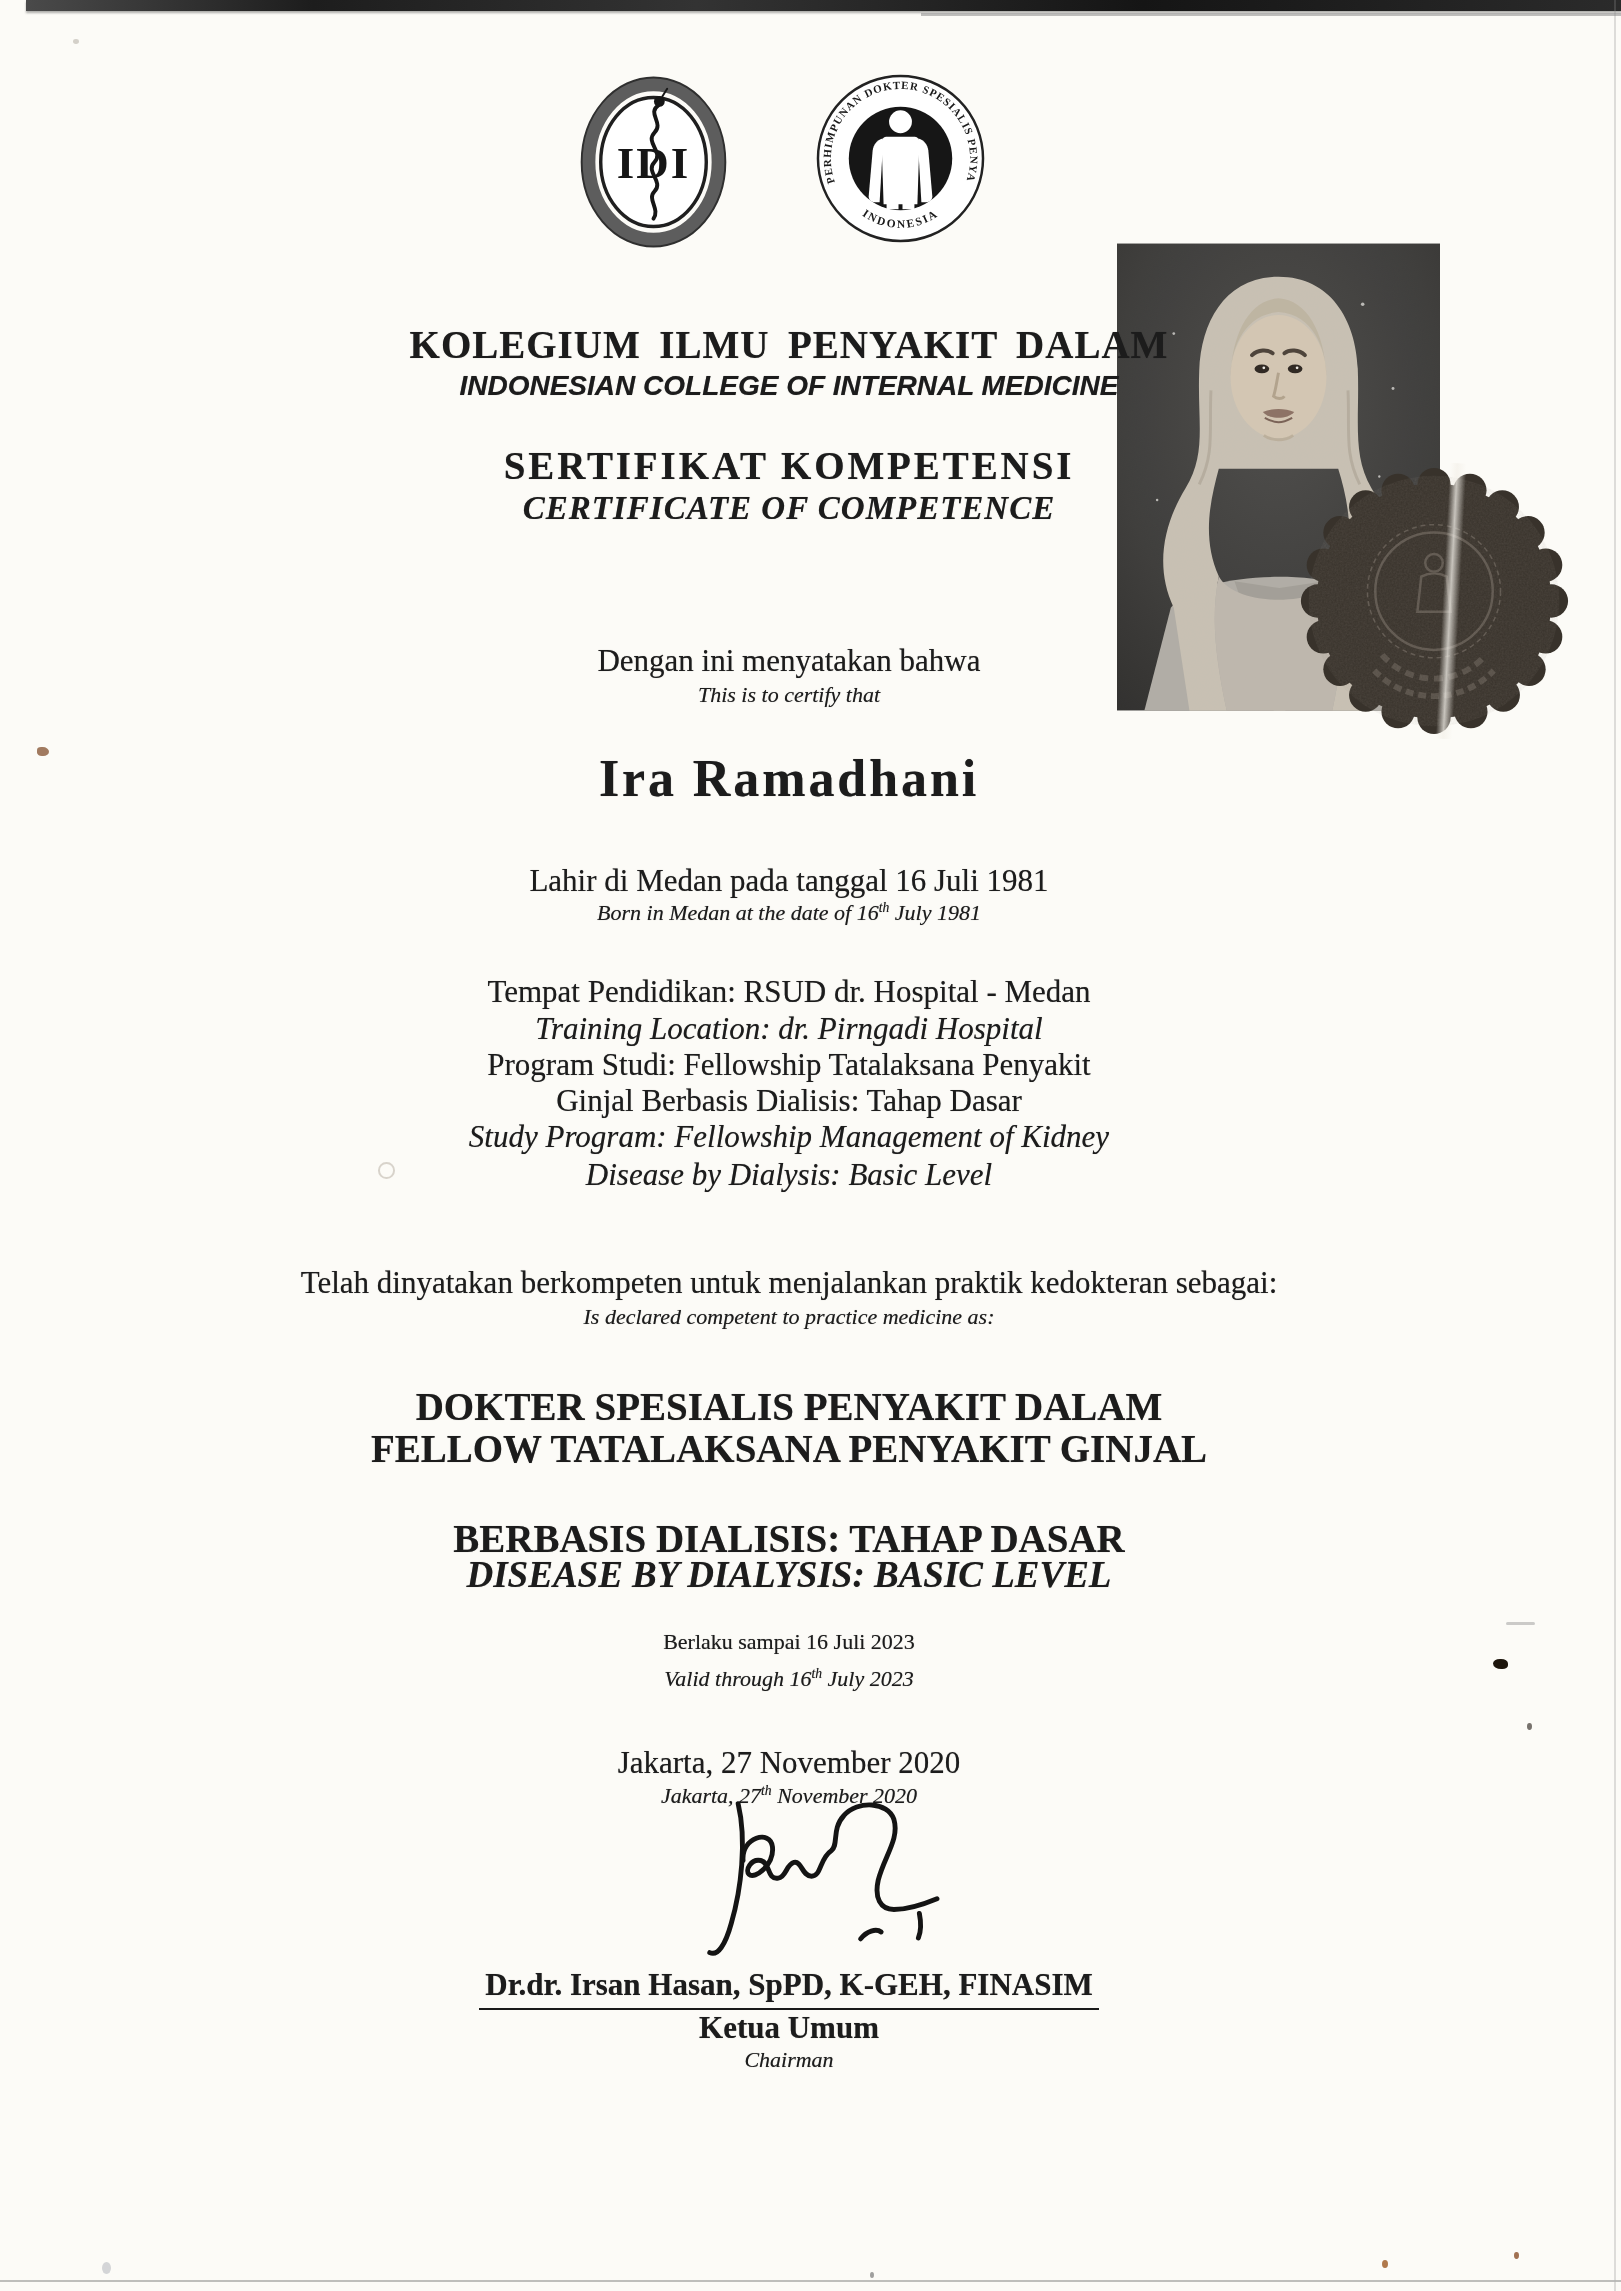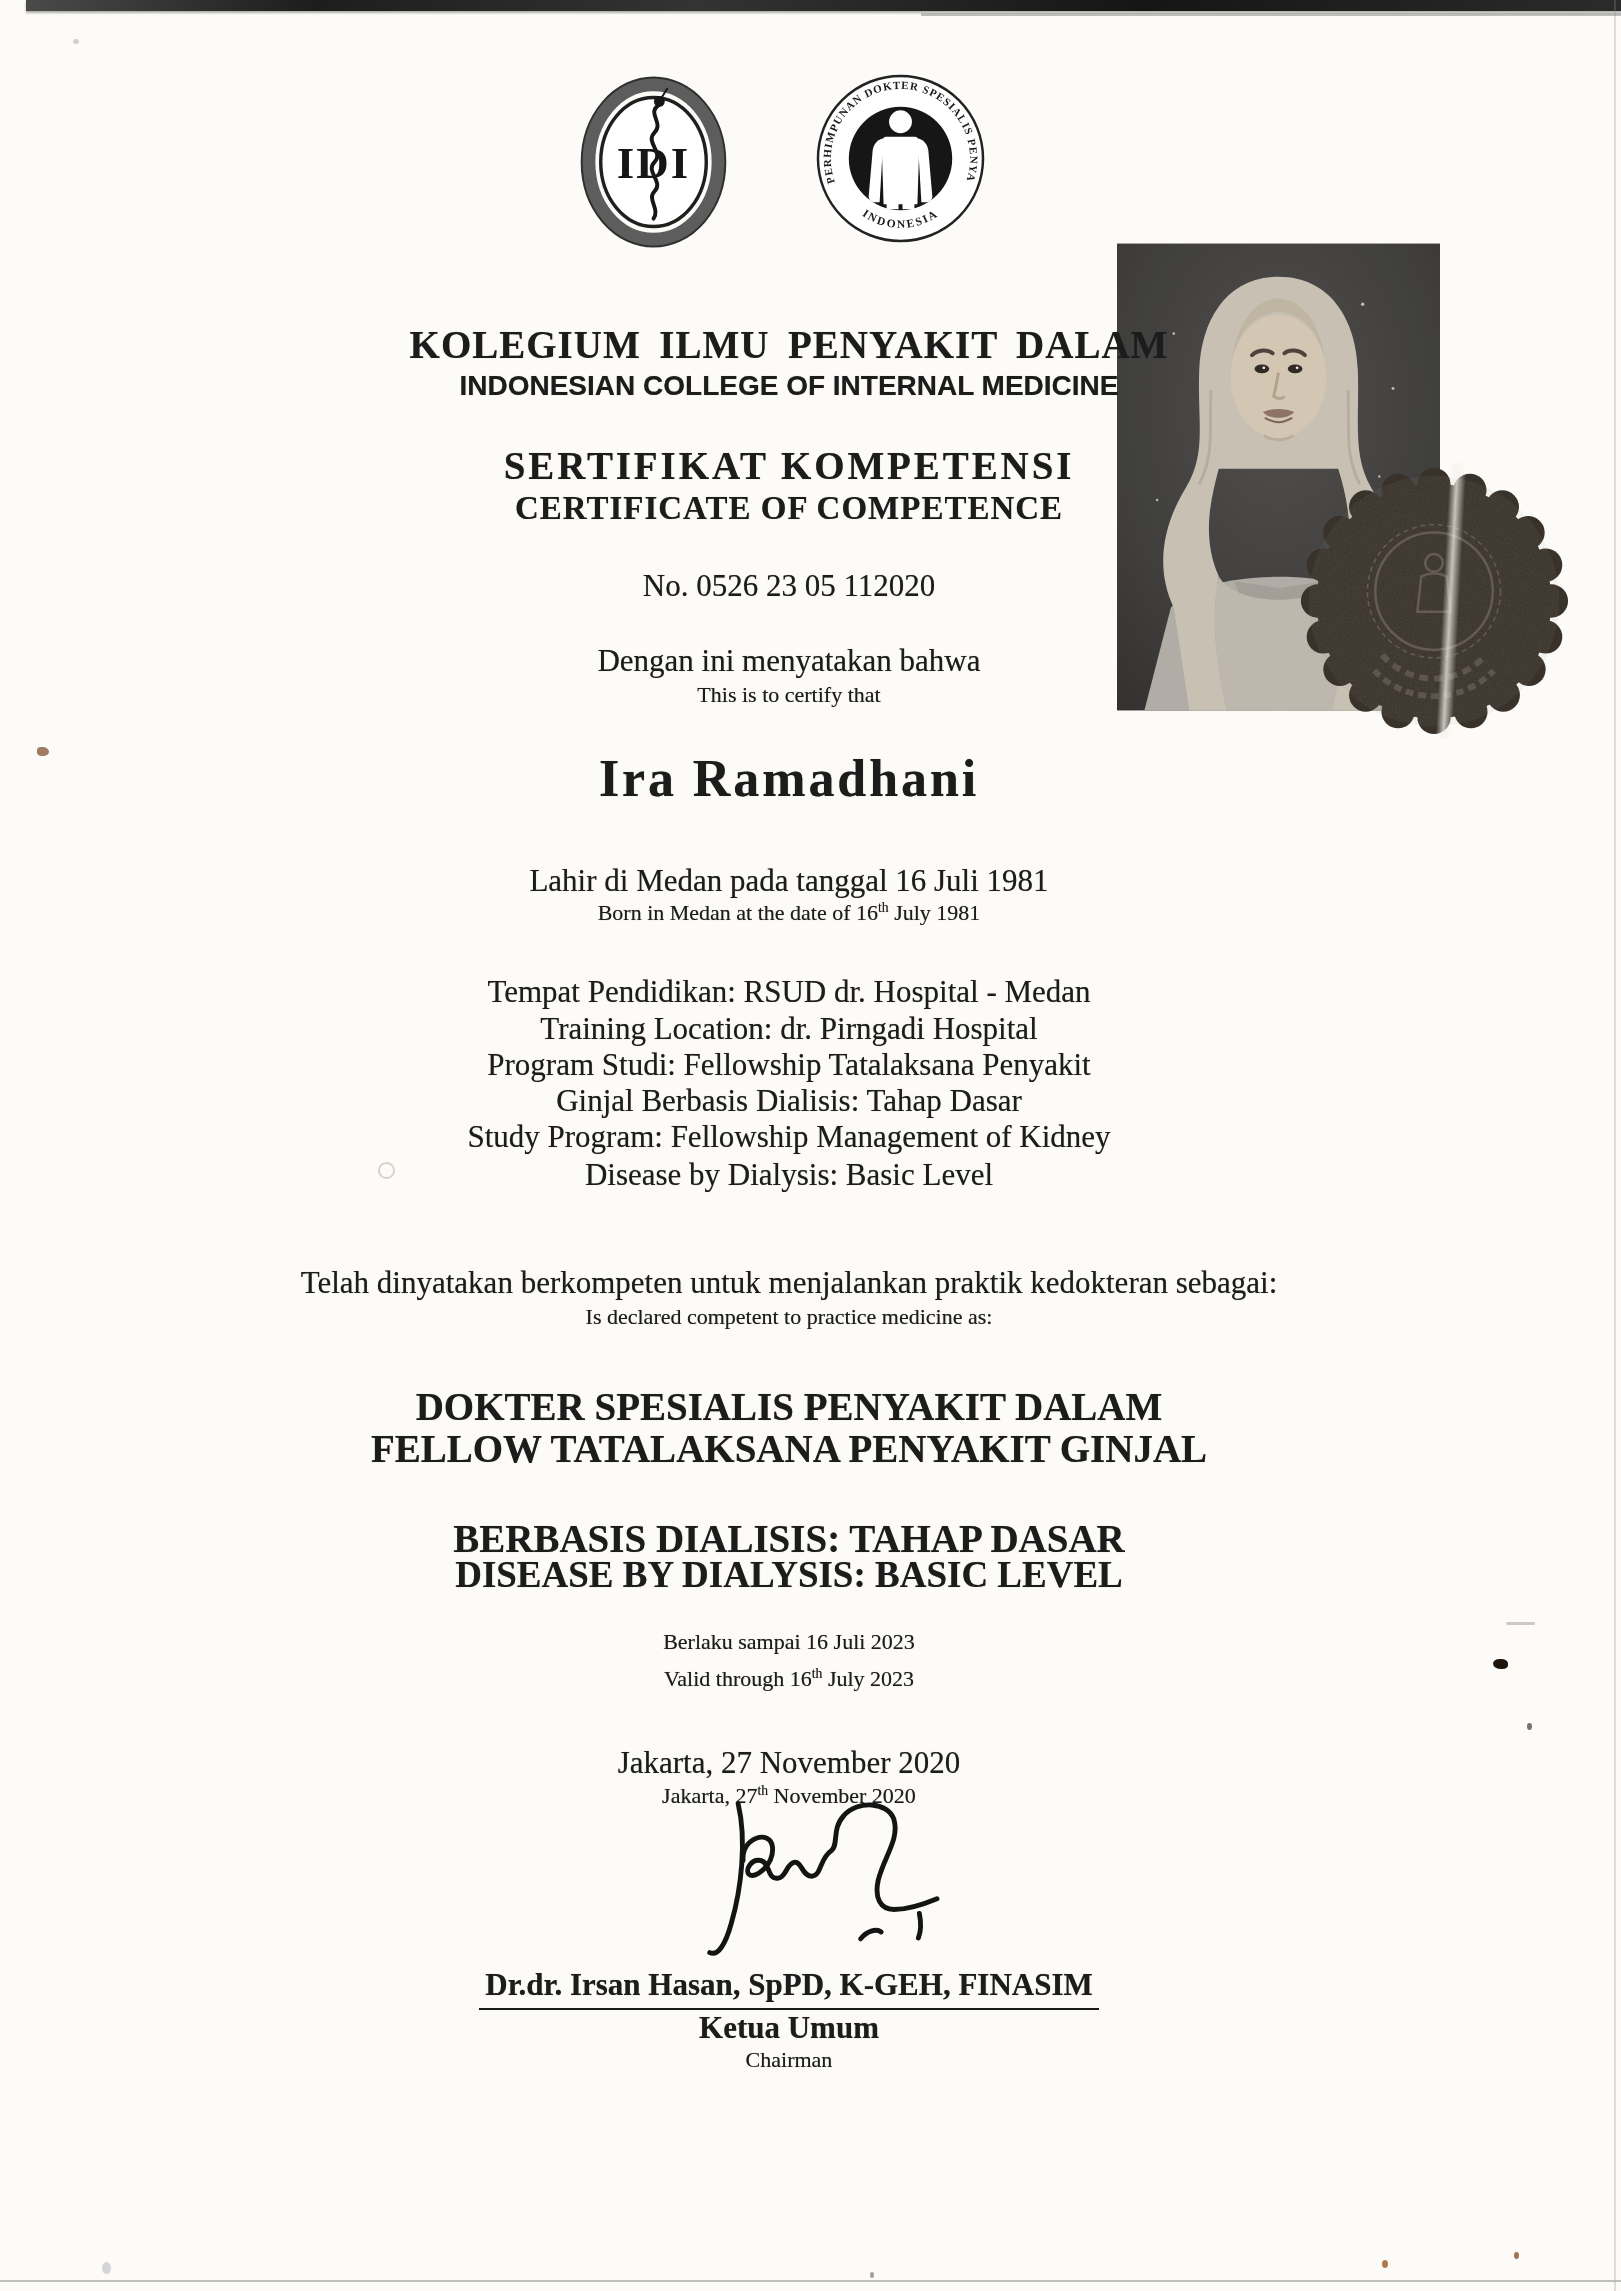--- a/index.html
+++ b/index.html
@@ -13,21 +13,21 @@
     background:linear-gradient(90deg,#4a4a4a 0%,#1d1d1d 18%,#333 42%,#151515 70%,#2b2b2b 100%);
     box-shadow:0 2px 2px rgba(80,80,80,.45);}
   .topbar2{position:absolute;left:921px;top:12.7px;width:700px;height:2.9px;background:#8a8a8a;opacity:.55;}
   .rightedge{position:absolute;right:4.9px;top:0;bottom:0;width:2px;background:rgba(140,140,140,.28);}
   .bottomline{position:absolute;left:0;top:2280px;width:1621px;height:2px;background:#b3b3b0;opacity:.85;}
   .speck{position:absolute;border-radius:50%;}
   
   .cline{position:absolute;left:0;width:1578px;text-align:center;
     color:#1c1c1c;text-shadow:0 0 0.7px rgba(25,25,25,.55);white-space:nowrap;}
   .b{font-weight:bold}
-  .it{}
+  .it{font-style:italic}
   .sans{font-family:"Liberation Sans",sans-serif}
   .fs29{font-size:28px}.fs31{font-size:22px}.fs32{font-size:31px}
   .fs34{font-size:33px}.fs38{font-size:37px}.fs40{font-size:39px}
   .fs53{font-size:52px}
   .ls1{letter-spacing:1px}.ls3{letter-spacing:2.9px}
   .ws8{word-spacing:7.8px}
   sup{font-size:.62em;vertical-align:super;line-height:0;text-align:center;}
   .underlined{display:inline-block;border-bottom:2.9px solid #1a1a1a;padding:0 5.9px 4.9px 5.9px;}
   
   .idi-logo{position:absolute;left:580px;top:76px;width:147px;height:173px;}
@@ -174,21 +174,20 @@
       <path d="M88,196 A70,70 0 0 0 194,196" stroke-width="6" stroke-dasharray="9 6" opacity=".8"></path>
       <path d="M80,212 A84,84 0 0 0 202,212" stroke-width="6" stroke-dasharray="8 5" opacity=".8"></path>
     </g>
     <rect x="150" y="0" width="17" height="282" fill="url(#streak)" transform="rotate(3 158 141)"></rect>
   </svg>
 
   <div class="cline b fs40 ls1 ws8" style="top:322px">KOLEGIUM ILMU PENYAKIT DALAM</div>
   <div class="cline b it sans fs29" style="top:370px">INDONESIAN COLLEGE OF INTERNAL MEDICINE</div>
   <div class="cline b fs40 ls3" style="top:443px">SERTIFIKAT KOMPETENSI</div>
   <div class="cline b it fs34 ls1" style="top:490px">CERTIFICATE OF COMPETENCE</div>
-  <div class="cline fs32" style="top:568px">No. 0526 23 05 112020</div>
 
   <div class="cline fs32" style="top:643px">Dengan ini menyatakan bahwa</div>
   <div class="cline it fs31" style="top:682px">This is to certify that</div>
 
   <div class="cline b fs53 ls3" style="top:749px">Ira Ramadhani</div>
   <div class="cline fs32" style="top:863px">Lahir di Medan pada tanggal 16 Juli 1981</div>
   <div class="cline it fs31" style="top:900px"><span>Born in Medan at the date of 16</span><sup>th</sup><span> July 1981</span></div>
 
   <div class="cline fs32" style="top:974px">Tempat Pendidikan: RSUD dr. Hospital - Medan</div>
   <div class="cline it fs32" style="top:1011px">Training Location: dr. Pirngadi Hospital</div>

